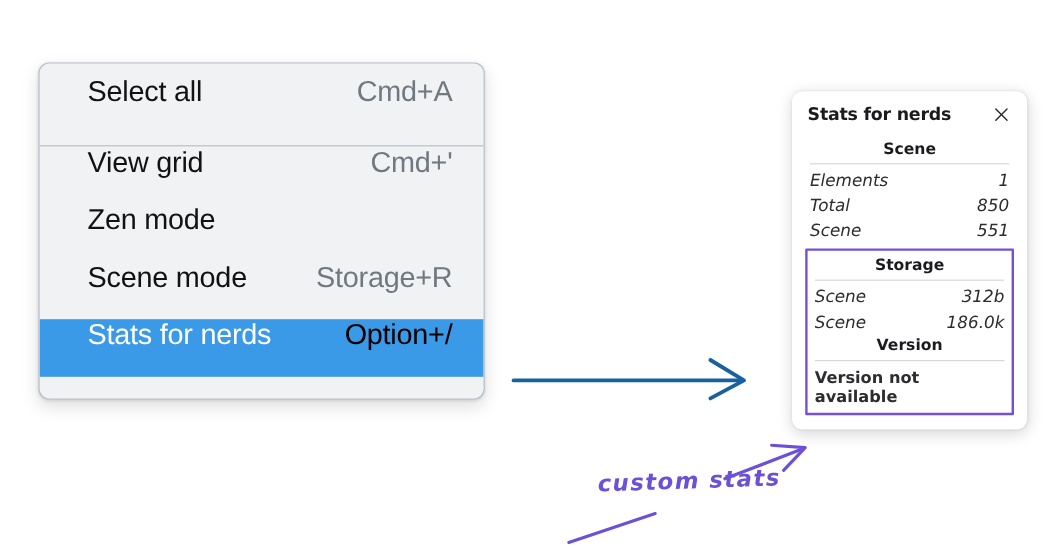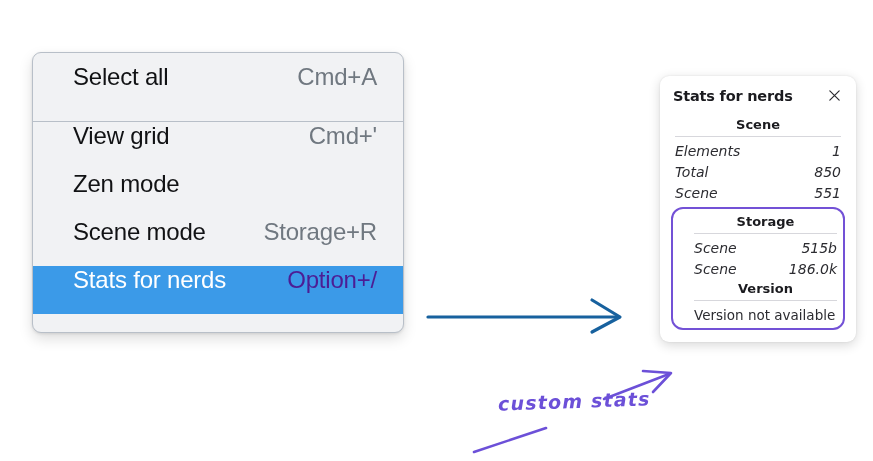--- a/index.html
+++ b/index.html
@@ -52,21 +52,21 @@
   }
   .menu-item .mi-shortcut {
     font-size: 24px;
     color: #707880;
     letter-spacing: -0.2px;
   }
   .menu-item.selected {
     background: #3b9ae8;
   }
   .menu-item.selected .mi-label { color: #ffffff; }
-  .menu-item.selected .mi-shortcut { color: #4c1d95; }
+  .menu-item.selected .mi-shortcut { color: #000000; }
 
   
   #stats-panel {
     position: absolute;
     left: 660px;
     top: 76px;
     width: 196px;
     background: #ffffff;
     border-radius: 9px;
     box-shadow: 0 3px 12px rgba(0,0,0,0.16), 0 0 2px rgba(0,0,0,0.10);
@@ -112,26 +112,27 @@
     font-size: 14px;
     color: #2c2c31;
     padding: 2.5px 2px;
     font-style: italic;
   }
   .stat-row .sv { color: #2c2c31; }
   .full-row {
     font-size: 13.5px;
     color: #2c2c31;
     padding: 3px 2px 1px 2px;
+    font-weight: bold;
   }
   #custom-box {
     border: 2px solid #7351d6;
-    border-radius: 12px;
+    border-radius: 1px;
     margin: 4px -2px 0 -2px;
-    padding: 3px 4px 4px 19px;
+    padding: 3px 4px 4px 4px;
   }
   #custom-box .section-head:first-child { padding-top: 2px; }
 
   
   #annotations {
     position: absolute;
     left: 0; top: 0;
     width: 873px; height: 461px;
     pointer-events: none;
   }
@@ -211,21 +212,21 @@
       <span class="sv">551</span>
     </div>
   </div>
 
   <div id="custom-box">
     <div>
       <div class="section-head">Storage</div>
       <div class="rule"></div>
       <div class="stat-row">
         <span class="sl">Scene</span>
-        <span class="sv">515b</span>
+        <span class="sv">312b</span>
       </div>
       <div class="stat-row">
         <span class="sl">Scene</span>
         <span class="sv">186.0k</span>
       </div>
     </div>
 
     <div>
       <div class="section-head">Version</div>
       <div class="rule"></div>

